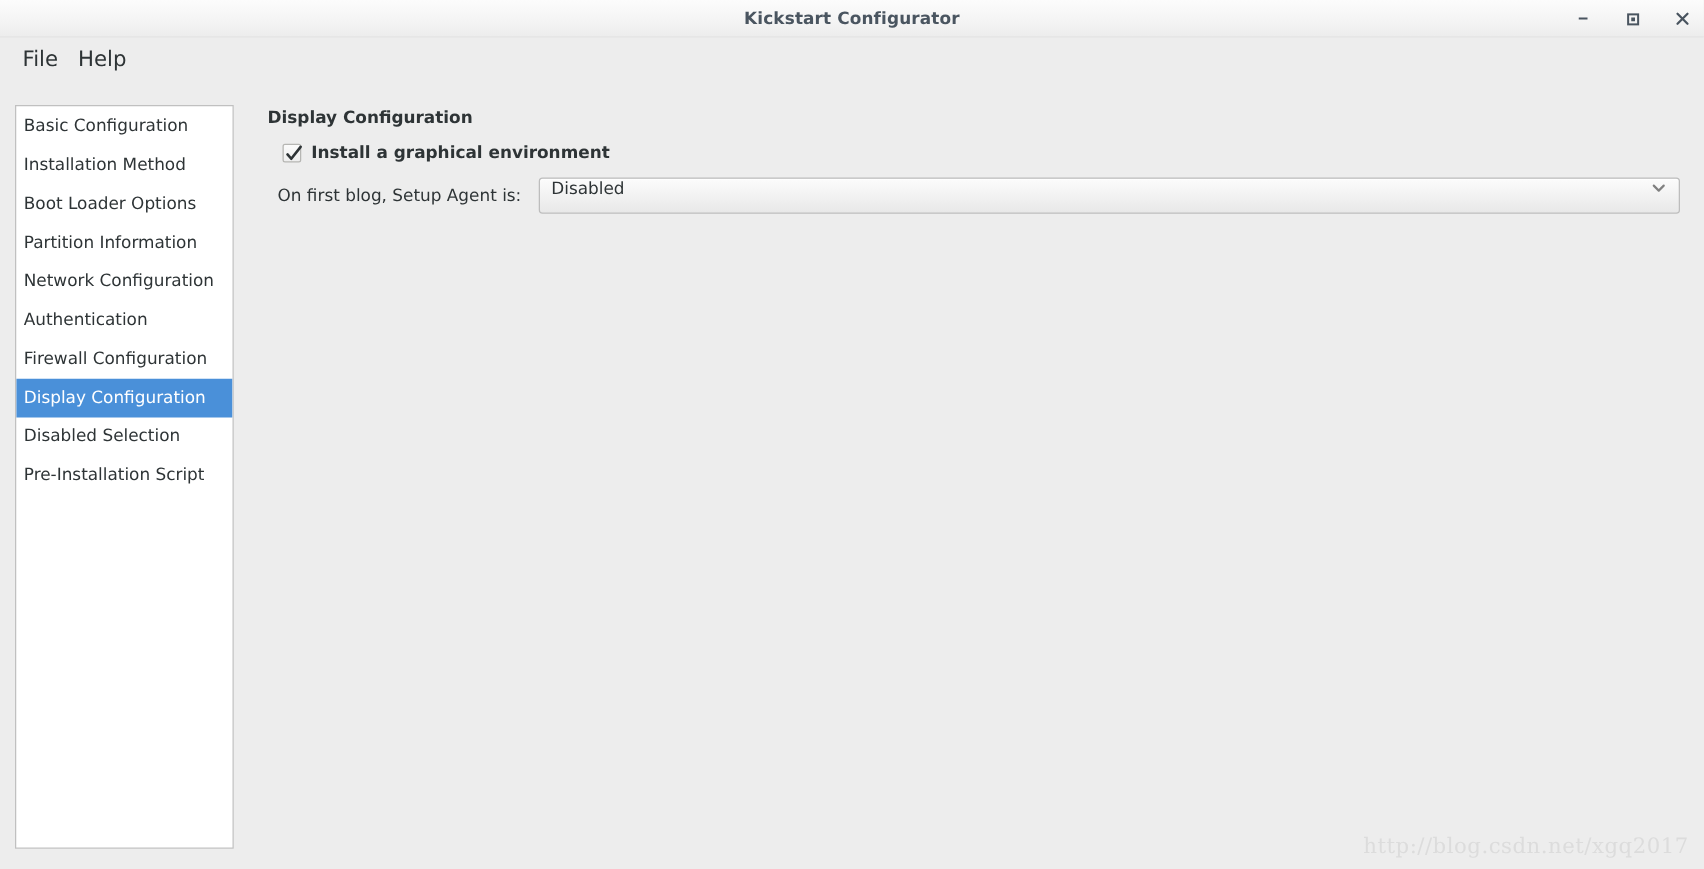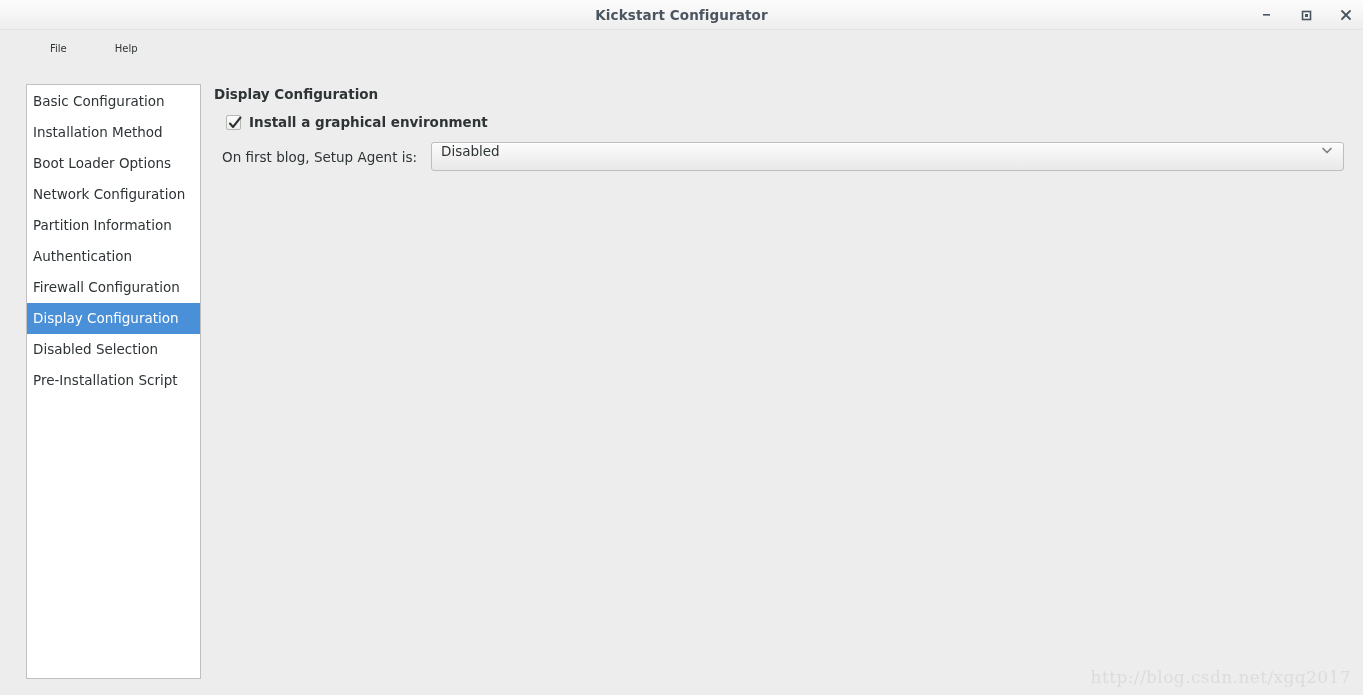--- a/index.html
+++ b/index.html
@@ -65,31 +65,30 @@
     left: 0; top: 31px;
     width: 1363px;
     height: 34px;
     background: #ededed;
     display: flex;
     align-items: center;
     padding-left: 10px;
     box-sizing: border-box;
   }
   .menu-item {
-    font-size: 10px;
+    font-size: 17px;
     color: #2e3436;
     padding: 2px 8px;
     cursor: default;
-    margin-left: 32px;
   }
 
   
   .sidebar {
     position: absolute;
-    left: 26px; top: 84px;
+    left: 12px; top: 84px;
     width: 175px;
     height: 595px;
     background: #ffffff;
     border: 1px solid #c0c0c0;
     box-sizing: border-box;
     overflow: hidden;
   }
   .sidebar-list {
     padding-top: 1px;
   }
@@ -230,22 +229,22 @@
 <div class="menubar">
   <div class="menu-item">File</div>
   <div class="menu-item">Help</div>
 </div>
 
 <div class="sidebar">
   <div class="sidebar-list">
     <div class="sidebar-item">Basic Configuration</div>
     <div class="sidebar-item">Installation Method</div>
     <div class="sidebar-item">Boot Loader Options</div>
+    <div class="sidebar-item">Partition Information</div>
     <div class="sidebar-item">Network Configuration</div>
-    <div class="sidebar-item">Partition Information</div>
     <div class="sidebar-item">Authentication</div>
     <div class="sidebar-item">Firewall Configuration</div>
     <div class="sidebar-item selected">Display Configuration</div>
     <div class="sidebar-item">Disabled Selection</div>
     <div class="sidebar-item">Pre-Installation Script</div>
   </div>
 </div>
 
 <div class="content">
   <div class="section-title">Display Configuration</div>

